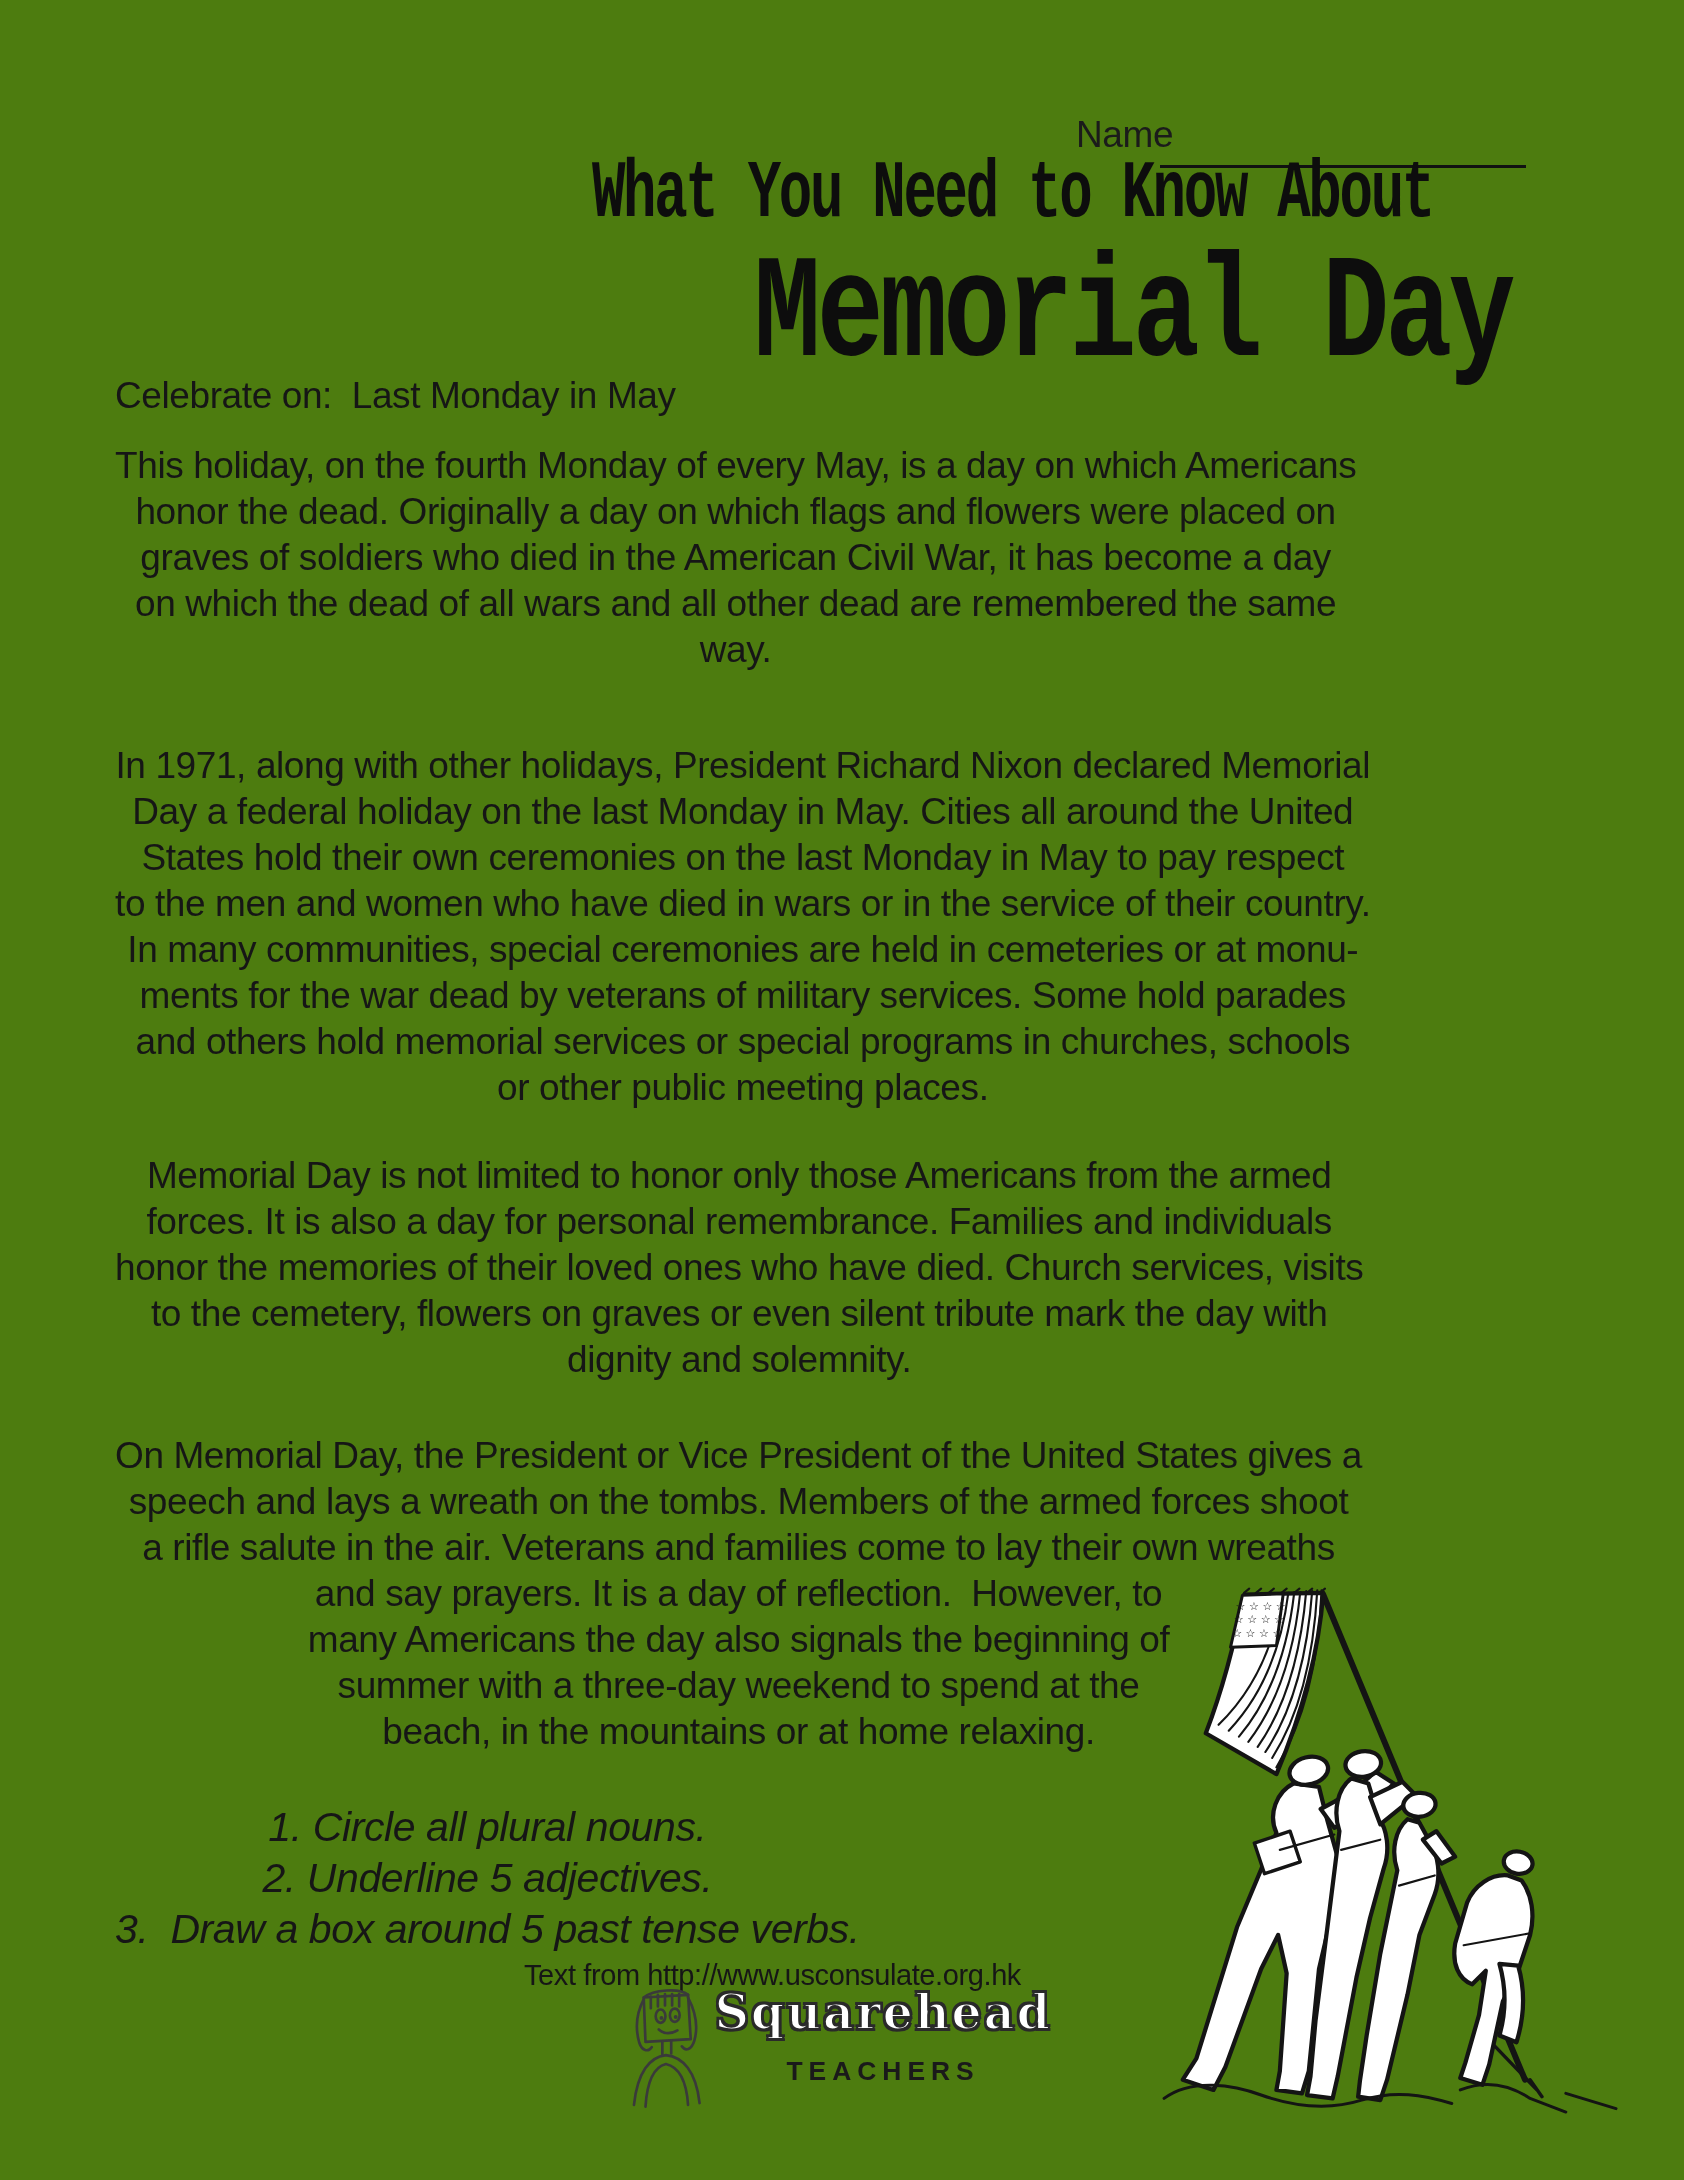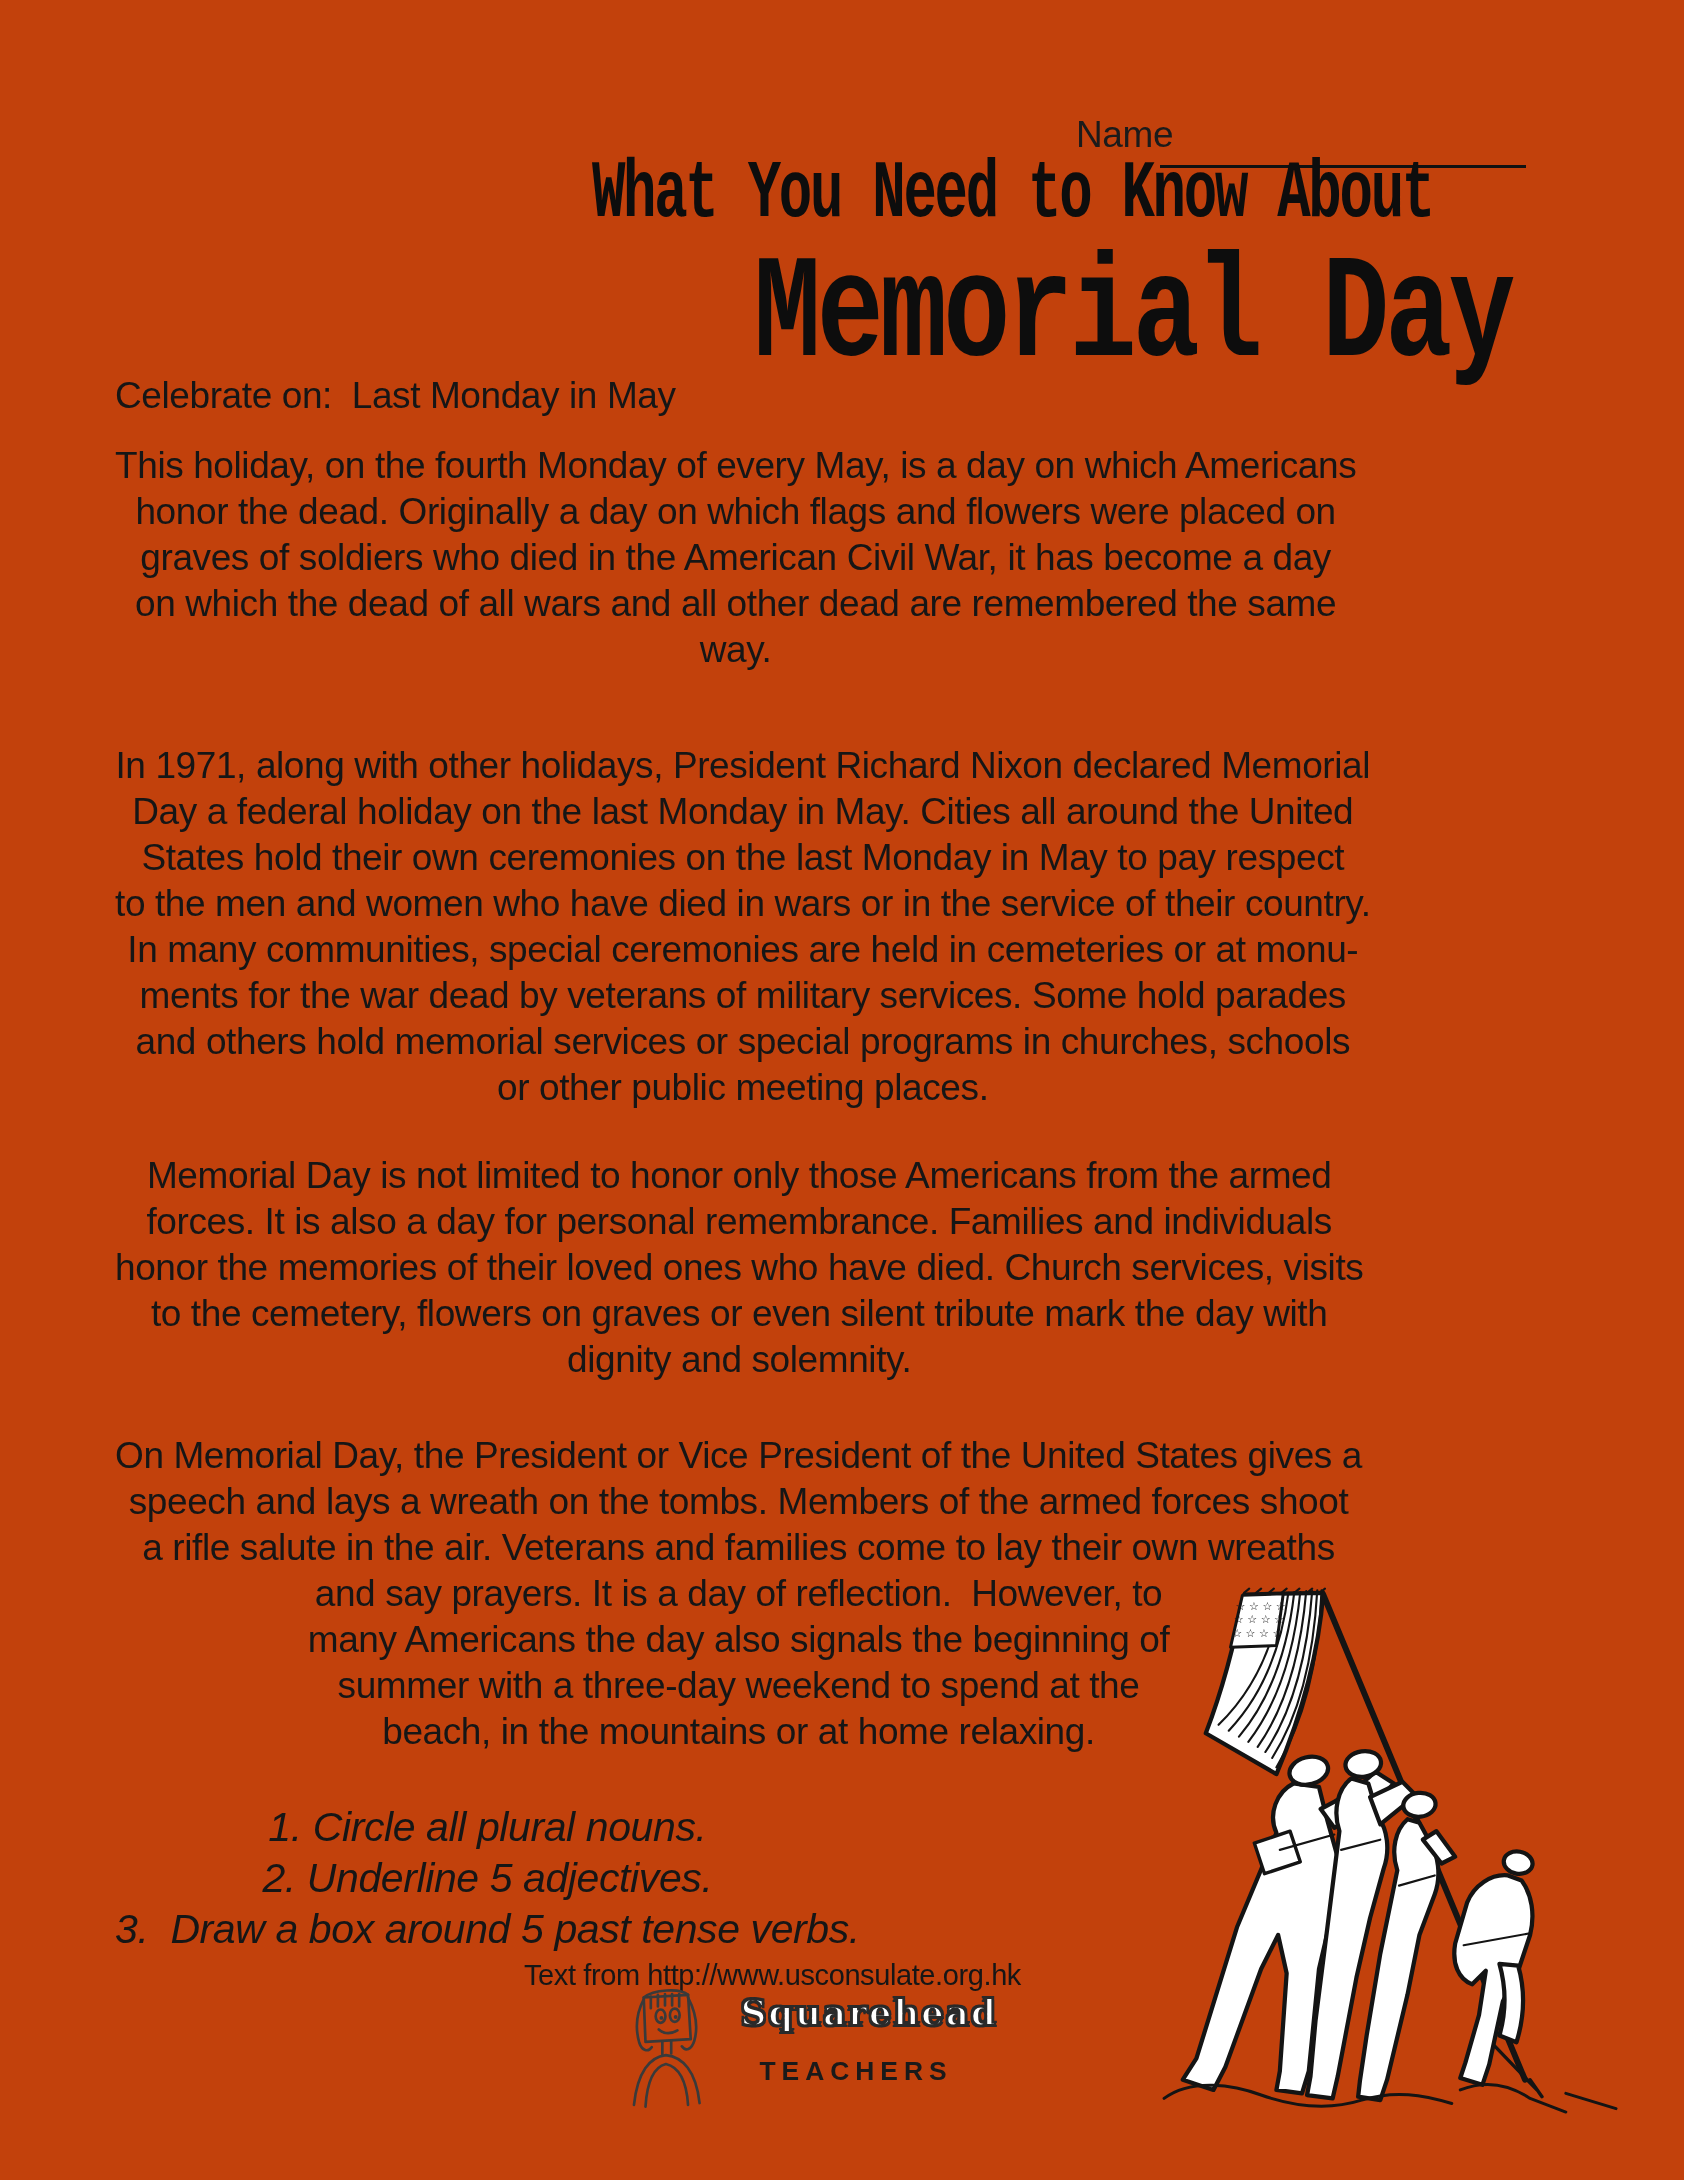--- a/index.html
+++ b/index.html
@@ -1,17 +1,17 @@
 <!DOCTYPE html>
 <html style="font-size:13.6px"><head>
 <meta charset="utf-8">
 <style>
   html,body{margin:0;padding:0;background:#888;}
   .page{
-    position:relative;width:1685px;height:2181px;background:#c2410c;
+    position:relative;width:1685px;height:2181px;background:#4d7c0f;
     overflow:hidden;font-family:"Liberation Sans",sans-serif;color:#121212;
   }
   
   .name-label{
     position:absolute;left:1076px;top:114px;font-size:37px;letter-spacing:-0.4px;
     color:#1b1b1b;
   }
   .name-line{
     position:absolute;left:1160px;top:165px;width:366px;height:3.4px;background:#111;
   }
@@ -37,24 +37,23 @@
   .list{font-size:41px;line-height:51px;letter-spacing:-0.4px;font-style:italic;}
   .source{
     position:absolute;left:524px;top:1959px;font-size:29px;letter-spacing:-0.4px;
     color:#161616;white-space:pre;
   }
   
   .logo{position:absolute;left:624px;top:1986px;display:flex;align-items:flex-start;}
   .logo-figure{flex:0 0 auto;}
   .logo-text{margin-left:8.5px;text-align:center;}
   .logo-word{
-    font-family:"DejaVu Serif",serif;font-weight:bold;font-size:36px;line-height:53px;
+    font-family:"DejaVu Serif",serif;font-weight:bold;font-size:48px;line-height:53px;
     color:#ffffff;-webkit-text-stroke:2.1px #2a2a2a;letter-spacing:1.7px;
     text-shadow:1.7px 1.7px 0 #2a2a2a,-1.7px -1.7px 0 #2a2a2a,1.7px -1.7px 0 #2a2a2a,-1.7px 1.7px 0 #2a2a2a;
-    margin-left:26px;
   }
   .logo-sub{
     font-family:"Liberation Sans",sans-serif;font-weight:bold;font-size:26.4px;
     letter-spacing:6px;color:#1a1a1a;margin-top:17px;
   }
   
   .illustration{position:absolute;left:1152px;top:1569px;}
   .ill-stroke{fill:none;stroke:#141414;stroke-width:4;stroke-linecap:round;stroke-linejoin:round;}
   .ill-solid{fill:#ffffff;stroke:#141414;stroke-width:5;stroke-linecap:round;stroke-linejoin:round;}
   .ill-thin{fill:none;stroke:#141414;stroke-width:2.5;stroke-linecap:round;stroke-linejoin:round;}

